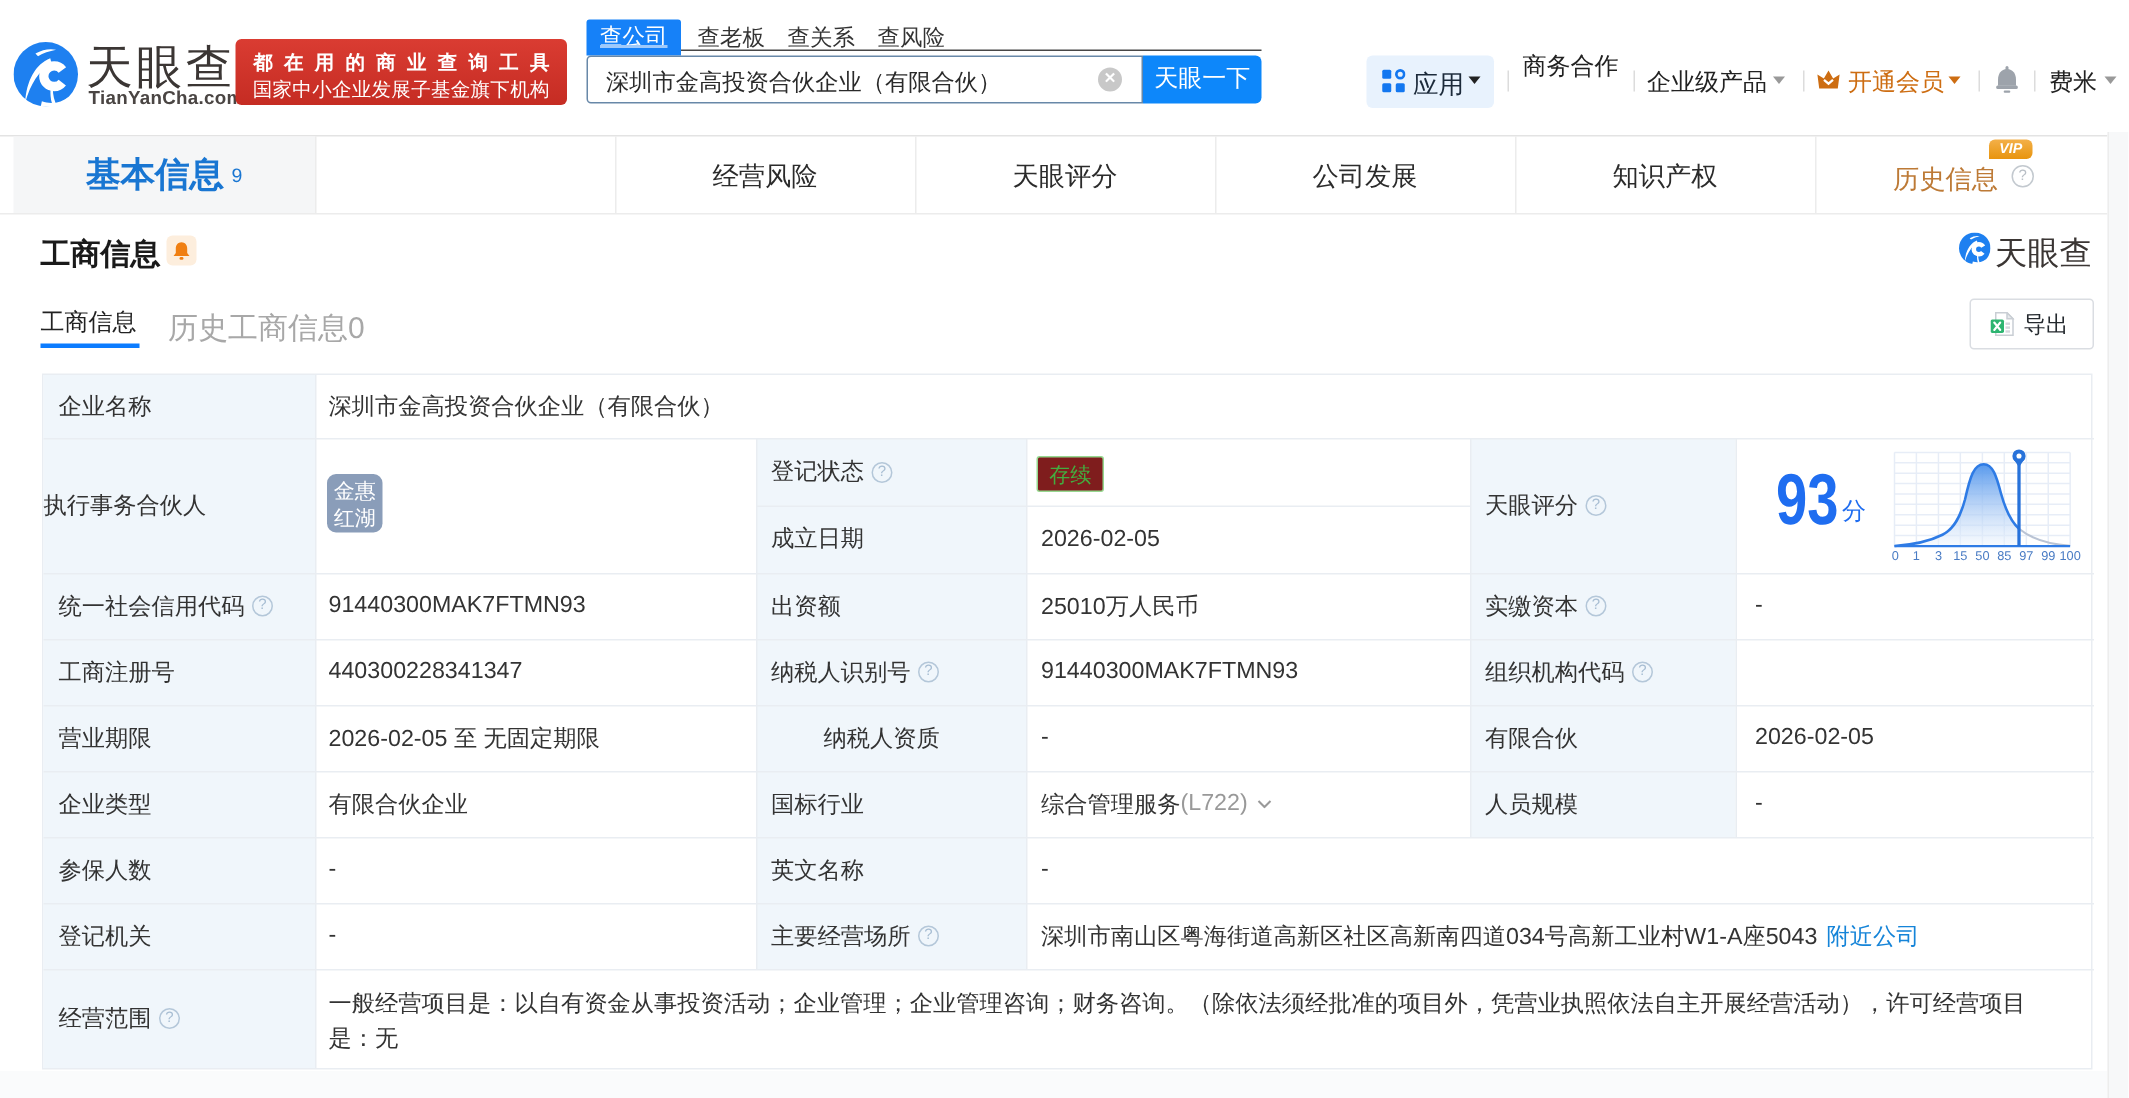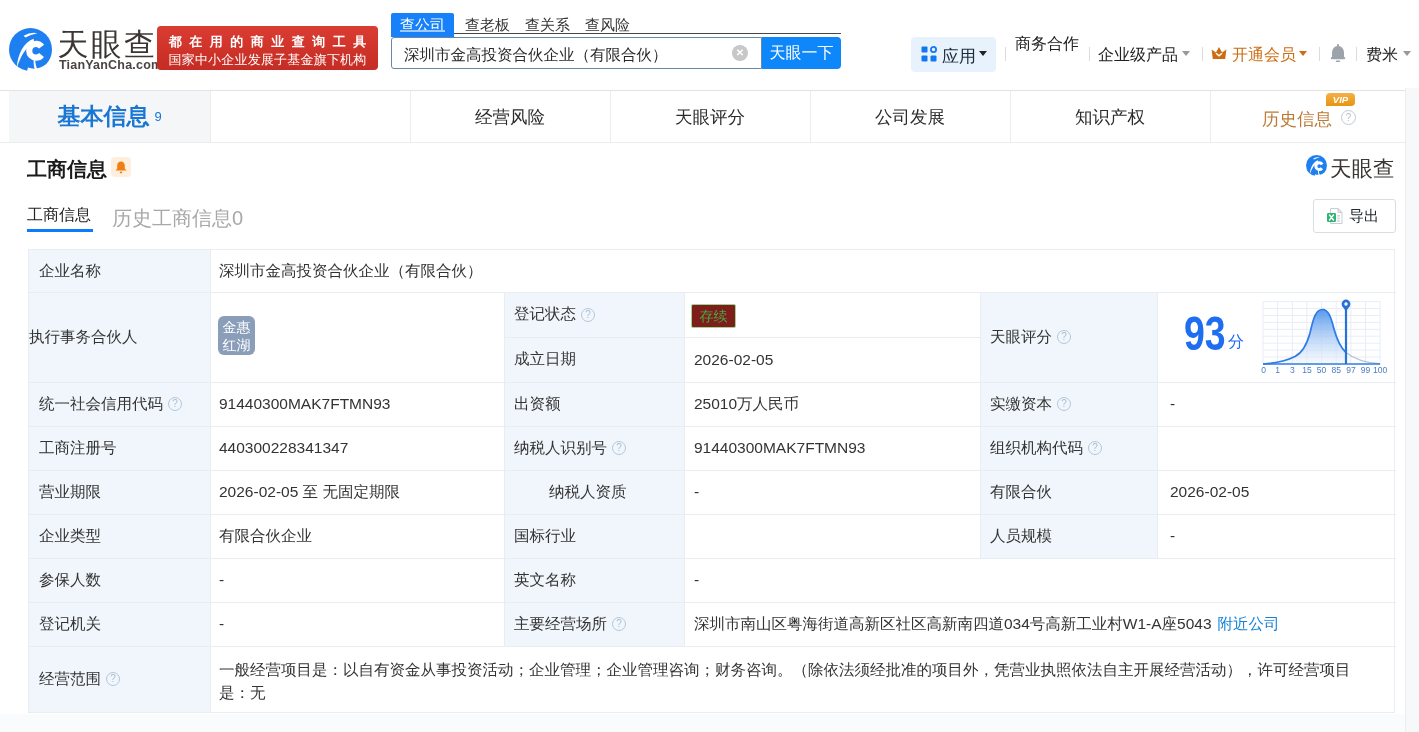--- a/index.html
+++ b/index.html
@@ -237,20 +237,23 @@
   <div class="abs lbl" style="left:10px;top:220px;height:44px;">营业期限</div>
   <div class="abs val" style="left:190px;top:220px;height:44px;">2026-02-05 至 无固定期限</div>
   <div class="abs lbl" style="left:485px;top:220px;height:44px;margin-left:35px;">纳税人资质</div>
   <div class="abs val" style="left:665px;top:220px;height:44px;">-</div>
   <div class="abs lbl" style="left:961px;top:220px;height:44px;">有限合伙</div>
   <div class="abs val" style="left:1141px;top:220px;height:44px;">2026-02-05</div>
 
   <div class="abs lbl" style="left:10px;top:264px;height:44px;">企业类型</div>
   <div class="abs val" style="left:190px;top:264px;height:44px;">有限合伙企业</div>
   <div class="abs lbl" style="left:485px;top:264px;height:44px;">国标行业</div>
+  <div class="abs val" style="left:665px;top:264px;height:44px;">综合管理服务<span style="color:#999;">(L722)</span><svg style="margin-left:6px;" width="10" height="6" viewBox="0 0 10 6">
+          <path d="M1 1 L5 5 L9 1" fill="none" stroke="#999" stroke-width="1.4"></path>
+        </svg></div>
   <div class="abs lbl" style="left:961px;top:264px;height:44px;">人员规模</div>
   <div class="abs val" style="left:1141px;top:264px;height:44px;">-</div>
 
   <div class="abs lbl" style="left:10px;top:308px;height:44px;">参保人数</div>
   <div class="abs val" style="left:190px;top:308px;height:44px;">-</div>
   <div class="abs lbl" style="left:485px;top:308px;height:44px;">英文名称</div>
   <div class="abs val" style="left:665px;top:308px;height:44px;">-</div>
 
   <div class="abs lbl" style="left:10px;top:352px;height:44px;">登记机关</div>
   <div class="abs val" style="left:190px;top:352px;height:44px;">-</div>

